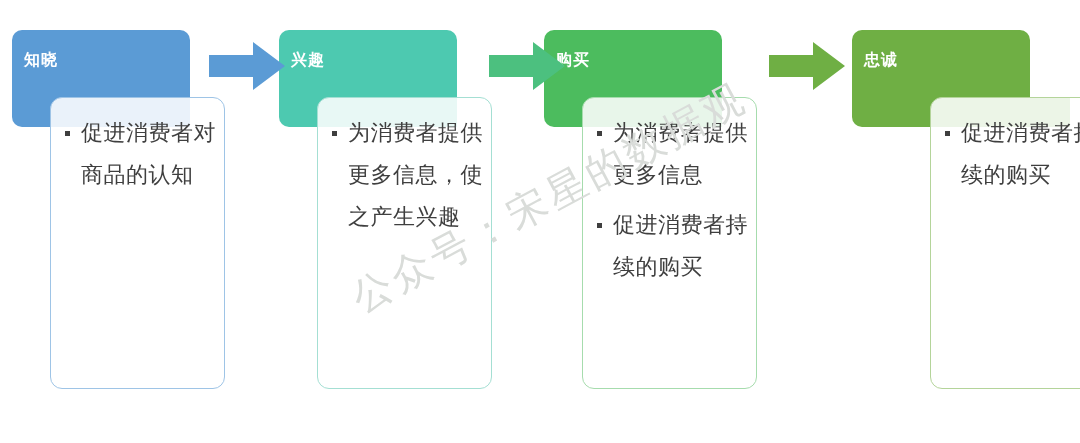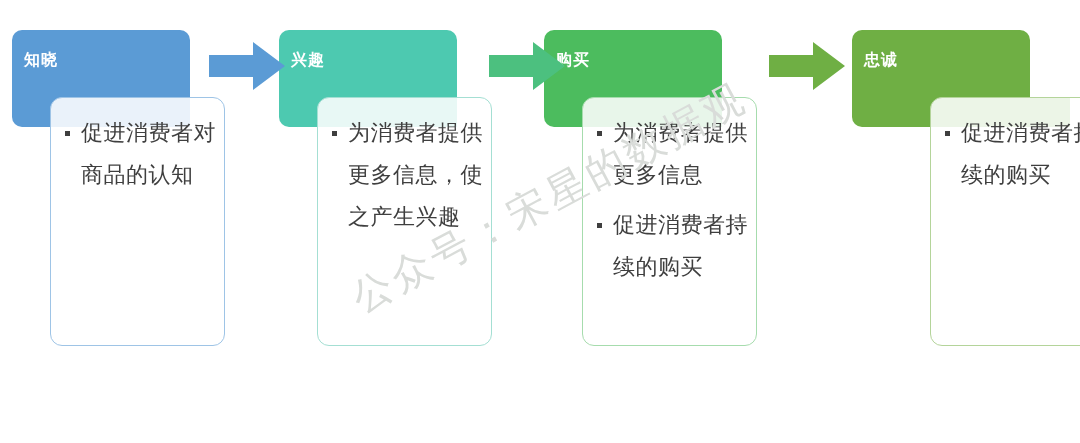--- a/index.html
+++ b/index.html
@@ -71,21 +71,21 @@
     line-height: 32px;
     white-space: nowrap;
   }
 
   
   .step-card {
     position: absolute;
     left: 50px;
     top: 97px;
     width: 175px;
-    height: 249px;
+    height: 292px;
     background: #ffffff;
     border-radius: 12px;
     border: 1px solid #9ec4e6;
     box-sizing: border-box;
     z-index: 2;
     overflow: hidden;
   }
   
   .card-tint {
     position: absolute;

